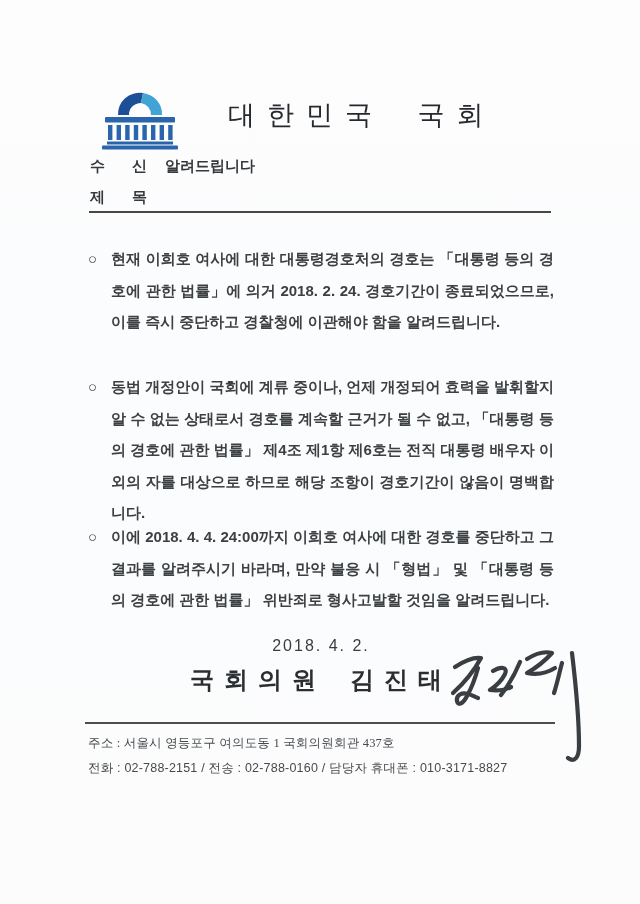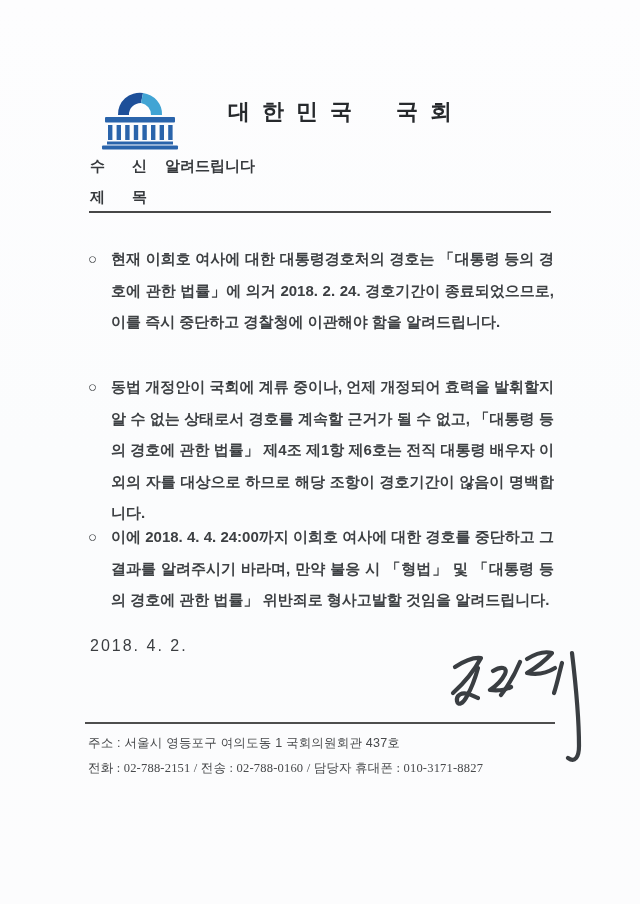--- a/index.html
+++ b/index.html
@@ -9,21 +9,21 @@
     margin:0 auto;
     background:linear-gradient(180deg,#fdfdfe 0%,#fbfcfd 50%,#fcfcfd 100%);
     font-family:"Liberation Sans","DejaVu Sans",sans-serif;
     color:#3d4043;
     overflow:hidden;
   }
   
   .logo{position:absolute;left:88px;top:88px;width:104px;height:62px;}
   .org-title{
     position:absolute;left:228px;top:97px;
-    font-size:22px;font-weight:700;color:#26292c;
+    font-size:27px;font-weight:400;color:#26292c;
     letter-spacing:12px;word-spacing:14px;white-space:nowrap;text-align:center;
   }
   .field-row{
     position:absolute;left:90px;
     display:flex;align-items:baseline;
     font-size:15px;font-weight:700;color:#36393c;
     white-space:nowrap;
   }
   .field-row .lbl-a{margin-right:27px;}
   .field-row .lbl-b{margin-right:18px;}
@@ -37,34 +37,34 @@
     position:absolute;left:88px;width:466px;
     display:flex;align-items:flex-start;
     font-size:15px;line-height:31.5px;color:#3d4043;
   }
   .para .bullet{flex:0 0 23px;color:#44474a;}
   .para .ptext{flex:1;text-align:justify;text-align-last:left;font-weight:bold;}
   .para-0{top:243px;}
   .para-1{top:371px;}
   .para-2{top:521px;}
   
-  .closing{position:absolute;left:90px;width:462px;text-align:left;}
+  .closing{position:absolute;left:90px;width:462px;text-align:center;}
   .closing-date{top:637px;font-size:16px;letter-spacing:2px;color:#3a3d40;}
   .signer{
     top:664px;display:flex;justify-content:center;align-items:baseline;gap:24px;
     font-size:24px;font-weight:700;color:#2b2e31;letter-spacing:10px;white-space:nowrap;
   }
   .signature{position:absolute;left:441px;top:646px;width:170px;height:135px;}
   
   .footer-line{
     position:absolute;left:88px;font-size:12.5px;color:#47494b;
     letter-spacing:0.2px;white-space:nowrap;
   }
-  .footer-address{top:735px;}
-  .footer-contact{top:760px;font-family:Liberation Serif, serif;}
+  .footer-address{top:735px;font-family:Liberation Serif, serif;}
+  .footer-contact{top:760px;}
 </style>
 </head>
 <body>
 
 <div class="page">
 
   <div class="logo">
     <svg viewBox="0 0 104 62" width="104" height="62">
 
       <path d="M 30 27 A 22 21 0 0 1 55 5 L 53 15 A 12 11.5 0 0 0 41 27 Z" fill="#1d4f99"></path>
@@ -112,20 +112,24 @@
     <span class="ptext">동법 개정안이 국회에 계류 중이나, 언제 개정되어 효력을 발휘할지 알 수 없는 상태로서 경호를 계속할 근거가 될 수 없고, 「대통령 등의 경호에 관한 법률」 제4조 제1항 제6호는 전직 대통령 배우자 이외의 자를 대상으로 하므로 해당 조항이 경호기간이 않음이 명백합니다.</span>
   </div>
 
   <div class="para para-2">
     <span class="bullet">○</span>
     <span class="ptext">이에 2018. 4. 4. 24:00까지 이희호 여사에 대한 경호를 중단하고 그 결과를 알려주시기 바라며, 만약 불응 시 「형법」 및 「대통령 등의 경호에 관한 법률」 위반죄로 형사고발할 것임을 알려드립니다.</span>
   </div>
 
   <div class="closing closing-date">2018. 4. 2.</div>
 
+  <div class="closing signer">
+    <span>국회의원</span>
+    <span>김진태</span>
+  </div>
 
   <div class="signature">
     <svg viewBox="0 0 170 135" width="170" height="135">
       <g fill="none" stroke="#3a3e42" stroke-width="4.2" stroke-linecap="round" stroke-linejoin="round">
 
         <path d="M 14 21 C 23 15, 33 11, 40 12 C 33 25, 22 38, 12 47"></path>
         <path d="M 37 22 C 34 33, 30 43, 26 50 C 22 58, 17 60, 16 55 C 15 49, 21 46, 27 48 C 31 49, 34 51, 37 52"></path>
 
         <path d="M 52 25 C 60 20, 67 21, 64 28 C 61 34, 55 40, 49 44 C 56 45, 64 44, 70 41"></path>
         <path d="M 79 16 C 74 28, 67 40, 60 49"></path>

